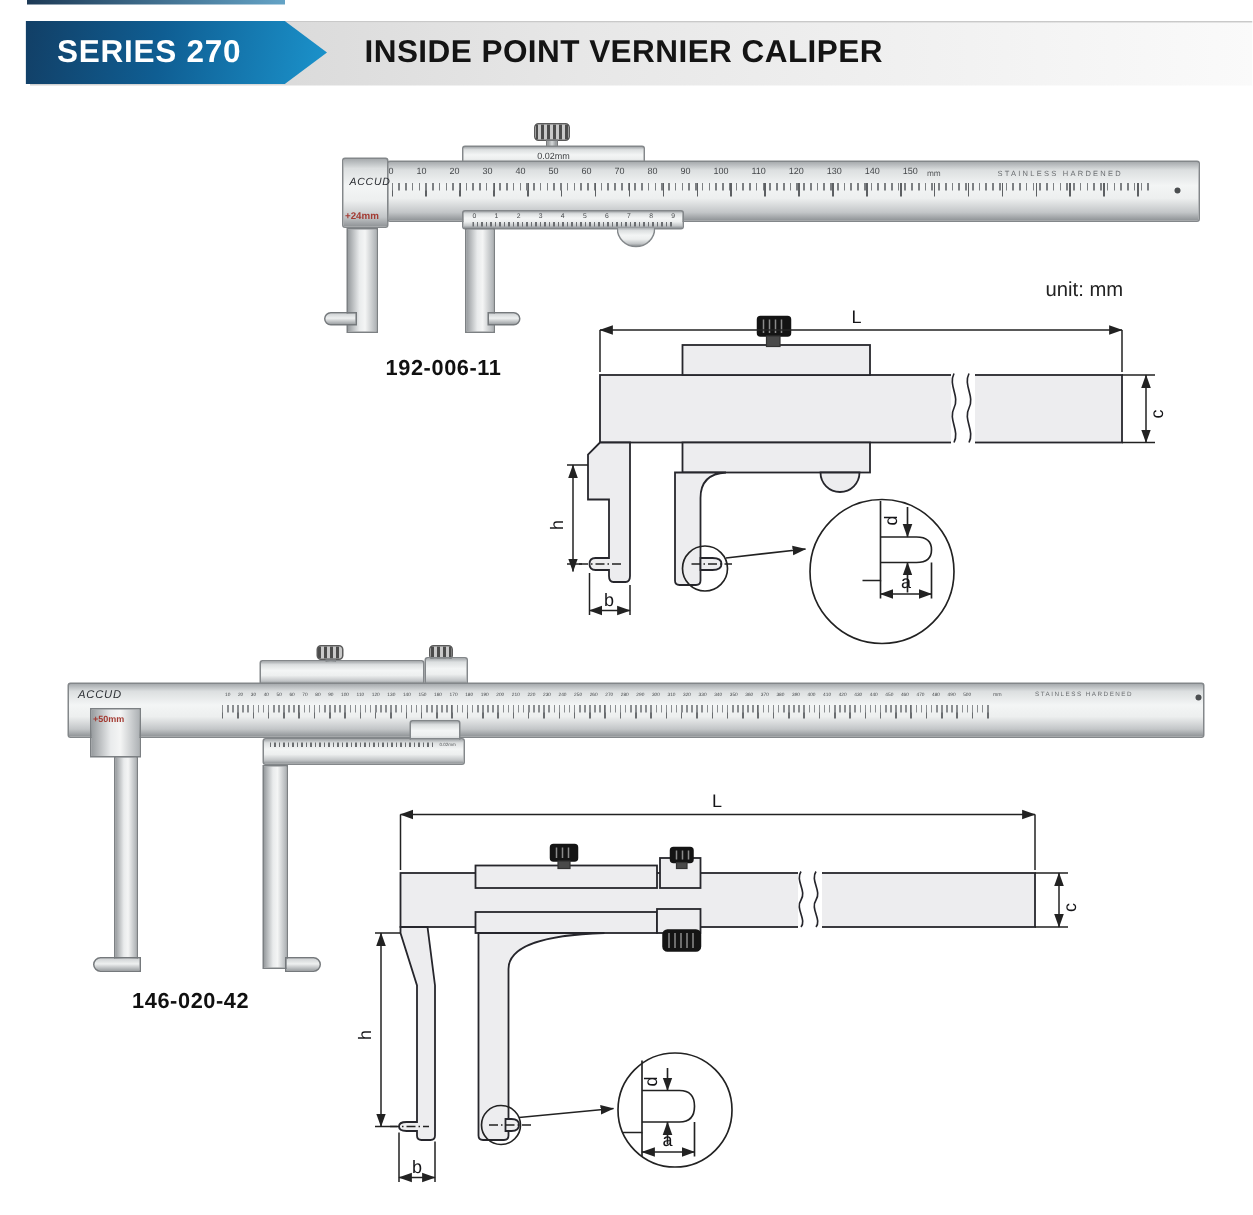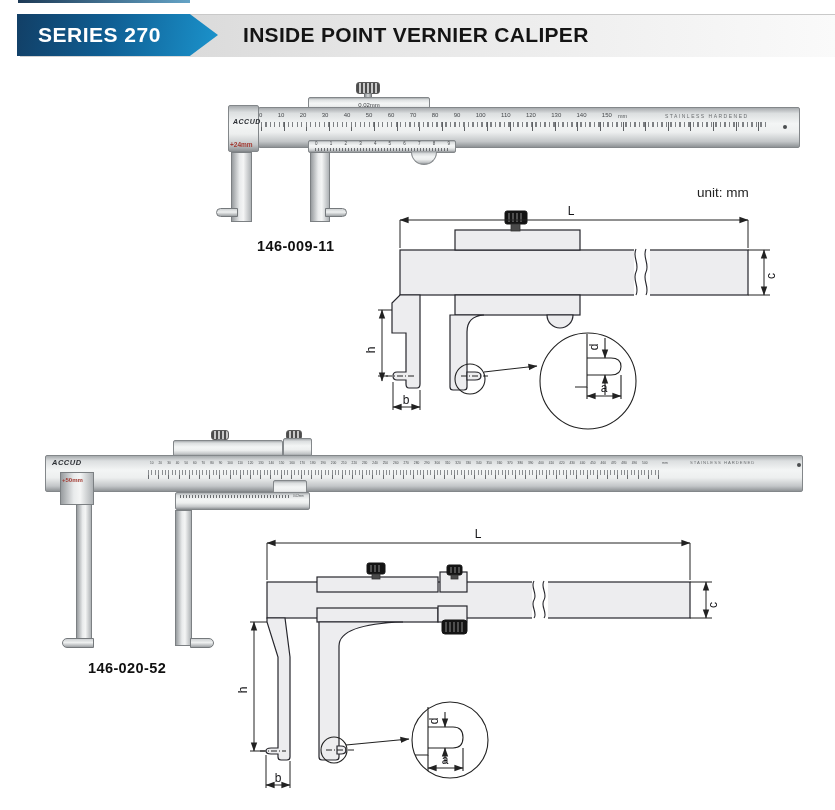--- a/index.html
+++ b/index.html
@@ -38,21 +38,21 @@
   .foot-right{border-radius:0 5px 5px 0;}
   .knob{background:repeating-linear-gradient(90deg,#4c4c4c 0 2px,#c9c9c9 2px 4px);
     border:1px solid #5a5a5a;border-radius:3px;box-sizing:border-box;}
   .stem{background:linear-gradient(90deg,#8e9294,#d6d9da,#8e9294);border:1px solid #77797b;box-sizing:border-box;}
   .ticks-major{background:repeating-linear-gradient(90deg,#5d6063 0 1px,transparent 1px 22.6px);}
   .ticks-minor{background:repeating-linear-gradient(90deg,#7d8083 0 1px,transparent 1px 4.5px);}
   .ticks2-major{background:repeating-linear-gradient(90deg,#6a6d70 0 1px,transparent 1px 10.2px);}
   .ticks2-minor{background:repeating-linear-gradient(90deg,#8b8e91 0 1px,transparent 1px 3.4px);}
   .vticks{background:repeating-linear-gradient(90deg,#6a6d70 0 1px,transparent 1px 3px);}
   .scale-nums{display:flex;justify-content:space-between;color:#45484b;}
-  .brand{font-style:italic;font-weight:bold;color:#2b2e33;letter-spacing:.5px;}
+  .brand{font-style:italic;font-weight:normal;color:#2b2e33;letter-spacing:.5px;}
   .red-label{color:#a33b33;font-weight:bold;}
   .finish{color:#6a6d70;letter-spacing:1.5px;}
   .hole{background:#4b4e50;border-radius:50%;}
 
   
   svg text{font-family:"Liberation Sans",sans-serif;font-size:12px;fill:#151518;}
 </style>
 </head>
 <body>
 
@@ -110,21 +110,21 @@
       <span>9</span>
     </div>
   <div class="abs vticks" style="left:105px;top:68px;width:135px;height:3px;"></div>
   <div class="abs metalH" style="left:201px;top:72px;width:26px;height:13px;border-radius:0 0 13px 13px;border-top:none;"></div>
   <div class="abs red-label" style="left:20px;top:61px;font-size:6.5px;">+24mm</div>
   <div class="abs metalV" style="left:21px;top:72px;width:21px;height:70px;"></div>
   <div class="abs metalV" style="left:100px;top:72px;width:20px;height:70px;"></div>
   <div class="abs foot foot-left" style="left:6px;top:128px;width:22px;height:9px;"></div>
   <div class="abs foot foot-right" style="left:115px;top:128px;width:22px;height:9px;"></div>
 </div>
-<div class="abs model-label" style="left:257px;top:238px;">146-009-11</div>
+<div class="abs model-label" style="left:257px;top:238px;">192-006-11</div>
 
 <div class="abs unit-note">unit: mm</div>
 
 <svg class="abs" style="left:358px;top:198px;" width="450" height="235" viewBox="0 0 450 235">
   <defs>
     <marker id="ar1" markerWidth="10" markerHeight="8" refX="8.6" refY="4" orient="auto-start-reverse" markerUnits="userSpaceOnUse">
       <path d="M0,0.8 L9,4 L0,7.2 Z" fill="#222"></path>
     </marker>
   </defs>
   <g stroke="#26262c" stroke-width="1.2" fill="#ededef">
@@ -249,21 +249,21 @@
   <div class="abs metalV" style="left:25px;top:47px;width:34px;height:33px;"></div>
   <div class="abs red-label" style="left:27px;top:52px;font-size:6px;">+50mm</div>
   <div class="abs metalV" style="left:41px;top:79px;width:16px;height:142px;"></div>
   <div class="abs foot foot-left" style="left:27px;top:213px;width:32px;height:10px;"></div>
   <div class="abs metalH" style="left:140px;top:67px;width:135px;height:18px;"></div>
   <div class="abs vticks" style="left:145px;top:70px;width:110px;height:3px;"></div>
   <div class="abs" style="left:258px;top:69px;font-size:3px;color:#55585b;">0.02mm</div>
   <div class="abs metalV" style="left:140px;top:85px;width:17px;height:136px;"></div>
   <div class="abs foot foot-right" style="left:155px;top:213px;width:24px;height:10px;"></div>
 </div>
-<div class="abs model-label" style="left:88px;top:660px;">146-020-52</div>
+<div class="abs model-label" style="left:88px;top:660px;">146-020-42</div>
 
 <svg class="abs" style="left:238px;top:526px;" width="500" height="284" viewBox="0 0 500 284">
   <defs>
     <marker id="ar2" markerWidth="10" markerHeight="8" refX="8.6" refY="4" orient="auto-start-reverse" markerUnits="userSpaceOnUse">
       <path d="M0,0.8 L9,4 L0,7.2 Z" fill="#222"></path>
     </marker>
   </defs>
   <g stroke="#26262c" stroke-width="1.2" fill="#ededef">
     <rect x="29" y="56" width="423" height="36"></rect>
     <rect x="79" y="51" width="121" height="15"></rect>

